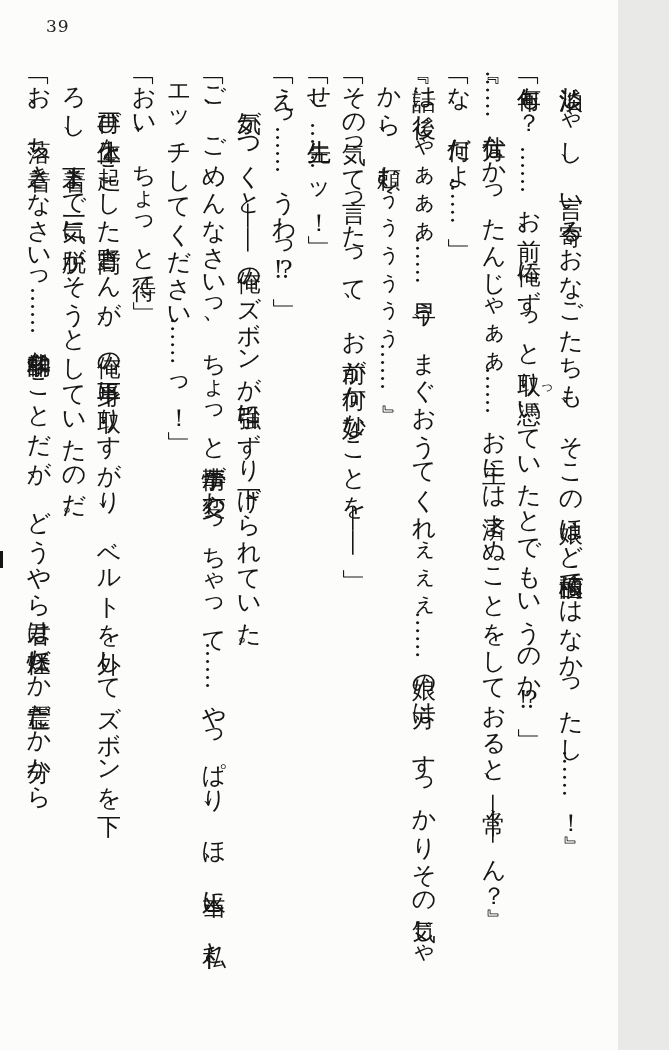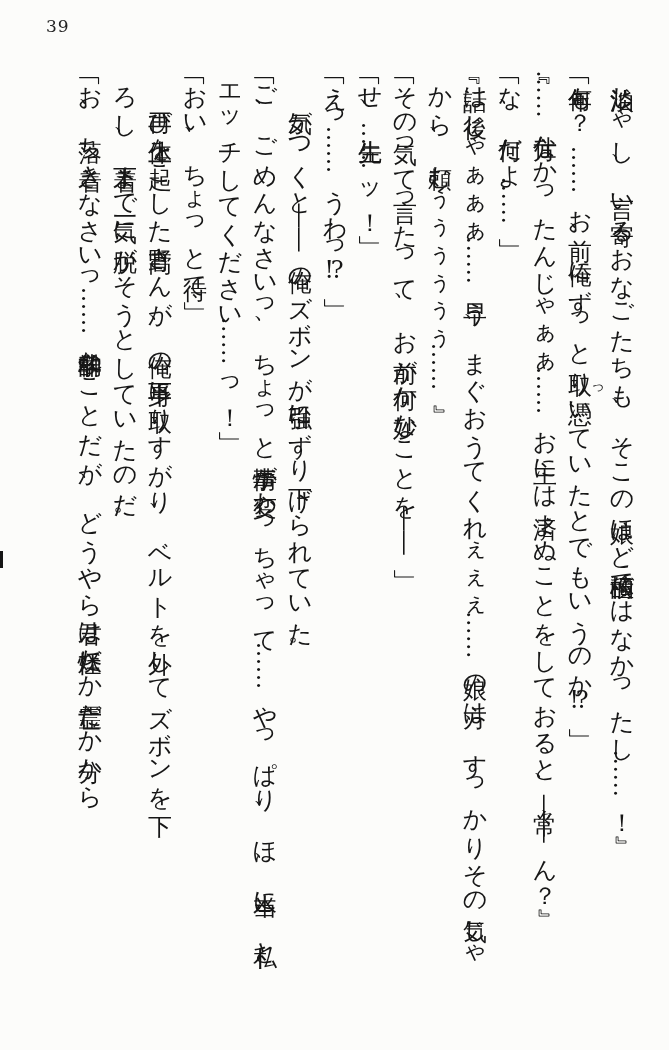--- a/index.html
+++ b/index.html
@@ -1,21 +1,21 @@
 <!DOCTYPE html>
 <html><head>
 <meta charset="utf-8">
 <style>
   * { margin: 0; padding: 0; box-sizing: border-box; }
   html, body { width: 669px; height: 1050px; }
   body { background: #e9e9e7; }
 
   .page {
     position: relative;
-    width: 669px;
+    width: 618px;
     height: 1050px;
     background: #fcfcfa;
     overflow: hidden;
     font-family: "DejaVu Serif", "Liberation Serif", serif;
     padding-left: 46px;
   }
 
   .page-number {
     position: absolute;
     top: 16px;

